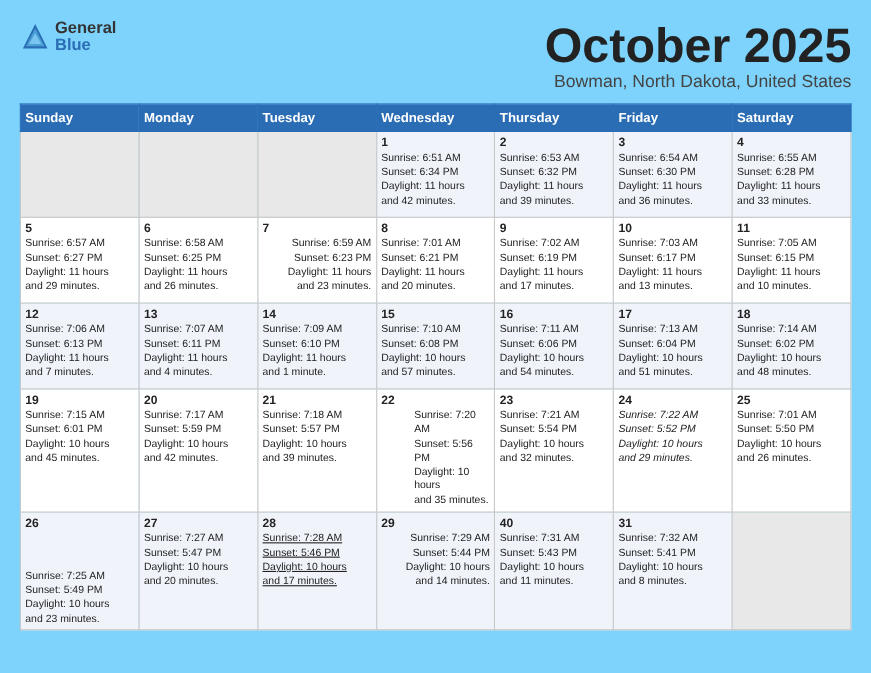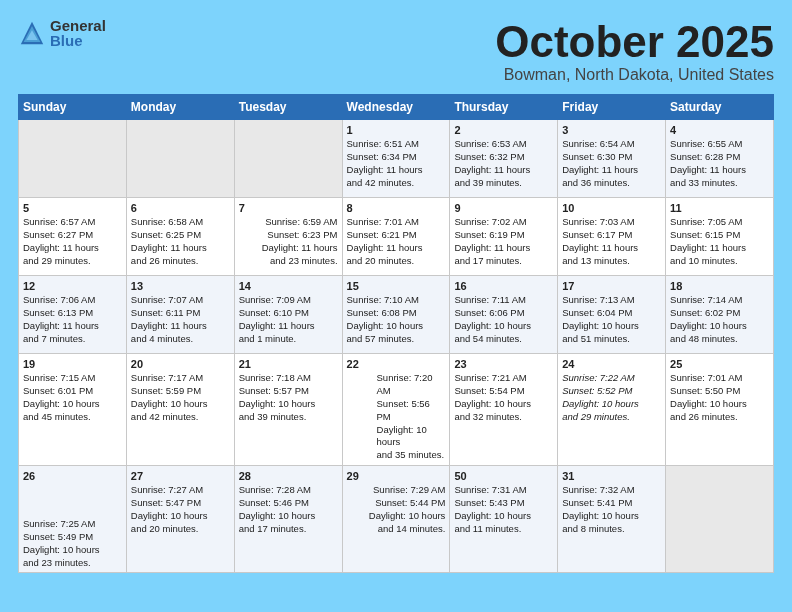--- a/index.html
+++ b/index.html
@@ -334,34 +334,34 @@
           </td>
           <td>
             <span class="day-num">27</span>
             <div class="day-info" style="white-space: pre-line;">Sunrise: 7:27 AM
 Sunset: 5:47 PM
 Daylight: 10 hours
 and 20 minutes.</div>
           </td>
           <td>
             <span class="day-num">28</span>
-            <div class="day-info" style="white-space: pre-line;">Sunrise: 7:28 AM
+            <div class="day-info" style="white-space: pre-line; text-decoration: underline;">Sunrise: 7:28 AM
 Sunset: 5:46 PM
 Daylight: 10 hours
 and 17 minutes.</div>
           </td>
           <td>
             <span class="day-num">29</span>
             <div class="day-info" style="white-space: pre-line; text-align: right;">Sunrise: 7:29 AM
 Sunset: 5:44 PM
 Daylight: 10 hours
 and 14 minutes.</div>
           </td>
           <td>
-            <span class="day-num">50</span>
+            <span class="day-num">40</span>
             <div class="day-info" style="white-space: pre-line;">Sunrise: 7:31 AM
 Sunset: 5:43 PM
 Daylight: 10 hours
 and 11 minutes.</div>
           </td>
           <td>
             <span class="day-num">31</span>
             <div class="day-info" style="white-space: pre-line;">Sunrise: 7:32 AM
 Sunset: 5:41 PM
 Daylight: 10 hours

